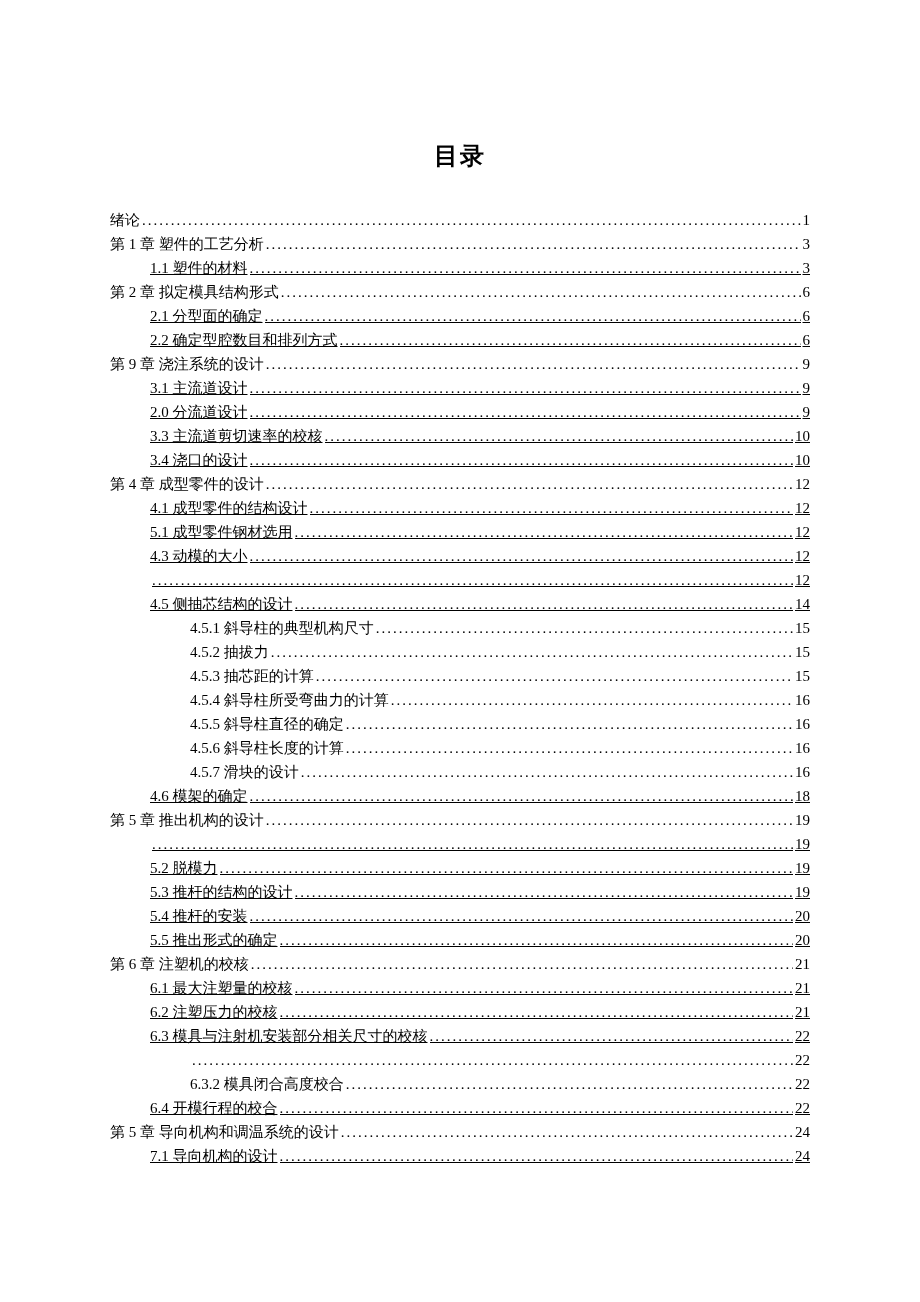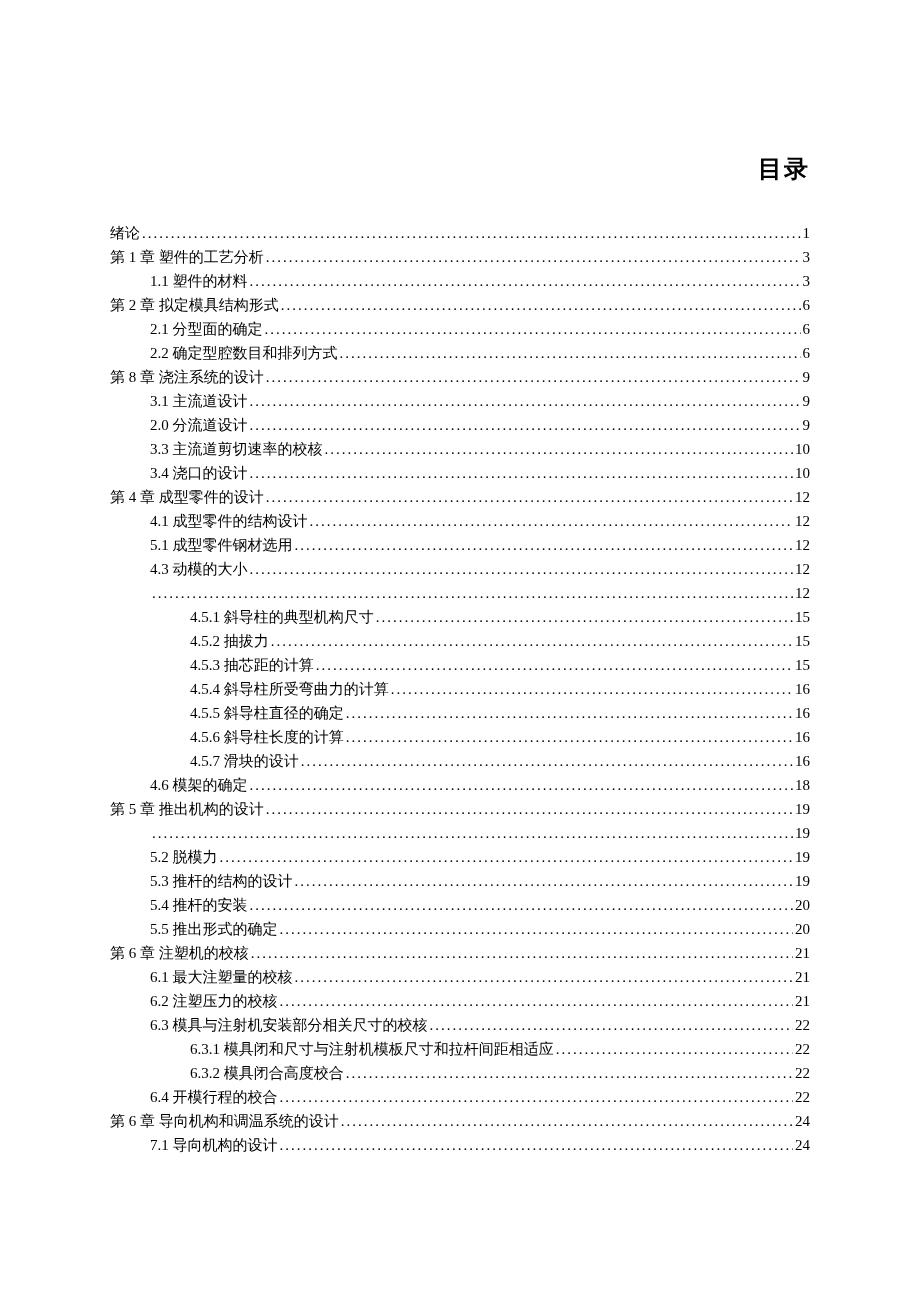--- a/index.html
+++ b/index.html
@@ -5,26 +5,25 @@
     * { margin: 0; padding: 0; box-sizing: border-box; }
     body {
       background: #fff;
       font-family: "SimSun", "Songti SC", serif;
       width: 920px;
       margin: 0 auto;
       padding: 140px 110px 80px 110px;
       color: #000;
     }
     .title {
-      text-align: right;
+      text-align: center;
       font-size: 24px;
       font-weight: bold;
       margin-bottom: 36px;
       letter-spacing: 2px;
-      margin-top: 13px;
     }
     .toc-item {
       display: flex;
       align-items: baseline;
       font-size: 15px;
       line-height: 1.6;
       white-space: nowrap;
       overflow: hidden;
     }
     .toc-label { flex: 0 0 auto; }
@@ -38,21 +37,21 @@
     .toc-leader::before {
       content: "......................................................................................................................................................................................................................";
       letter-spacing: 2px;
       display: block;
       overflow: hidden;
       white-space: nowrap;
       color: #000;
     }
     .toc-page { flex: 0 0 auto; }
     .lvl0 { padding-left: 0; }
-    .lvl1 { padding-left: 40px; }
+    .lvl1 { padding-left: 40px; text-decoration: underline; }
     .lvl2 { padding-left: 80px; }
     .toc { }
   </style>
 </head>
 <body>
 
 <div class="title">目录</div>
 
 <div class="toc" id="toc-container">
     <div class="toc-item lvl0">
@@ -79,21 +78,21 @@
       <span class="toc-label">2.1  分型面的确定</span>
       <span class="toc-leader"></span>
       <span class="toc-page">6</span>
     </div>
     <div class="toc-item lvl1">
       <span class="toc-label">2.2  确定型腔数目和排列方式</span>
       <span class="toc-leader"></span>
       <span class="toc-page">6</span>
     </div>
     <div class="toc-item lvl0">
-      <span class="toc-label">第 8 章  浇注系统的设计</span>
+      <span class="toc-label">第 9 章  浇注系统的设计</span>
       <span class="toc-leader"></span>
       <span class="toc-page">9</span>
     </div>
     <div class="toc-item lvl1">
       <span class="toc-label">3.1  主流道设计</span>
       <span class="toc-leader"></span>
       <span class="toc-page">9</span>
     </div>
     <div class="toc-item lvl1">
       <span class="toc-label">2.0  分流道设计</span>
@@ -127,20 +126,25 @@
     </div>
     <div class="toc-item lvl1">
       <span class="toc-label">4.3  动模的大小</span>
       <span class="toc-leader"></span>
       <span class="toc-page">12</span>
     </div>
     <div class="toc-item lvl1">
       <span class="toc-leader"></span>
       <span class="toc-page">12</span>
     </div>
+    <div class="toc-item lvl1">
+      <span class="toc-label">4.5  侧抽芯结构的设计</span>
+      <span class="toc-leader"></span>
+      <span class="toc-page">14</span>
+    </div>
     <div class="toc-item lvl2">
       <span class="toc-label">4.5.1  斜导柱的典型机构尺寸</span>
       <span class="toc-leader"></span>
       <span class="toc-page">15</span>
     </div>
     <div class="toc-item lvl2">
       <span class="toc-label">4.5.2  抽拔力</span>
       <span class="toc-leader"></span>
       <span class="toc-page">15</span>
     </div>
@@ -217,36 +221,35 @@
       <span class="toc-label">6.2  注塑压力的校核</span>
       <span class="toc-leader"></span>
       <span class="toc-page">21</span>
     </div>
     <div class="toc-item lvl1">
       <span class="toc-label">6.3 模具与注射机安装部分相关尺寸的校核</span>
       <span class="toc-leader"></span>
       <span class="toc-page">22</span>
     </div>
     <div class="toc-item lvl2">
-      <span class="toc-label">6.3.1  模具闭和尺寸与注射机模板尺寸和拉杆间距相适应</span>
       <span class="toc-leader"></span>
       <span class="toc-page">22</span>
     </div>
     <div class="toc-item lvl2">
       <span class="toc-label">6.3.2  模具闭合高度校合</span>
       <span class="toc-leader"></span>
       <span class="toc-page">22</span>
     </div>
     <div class="toc-item lvl1">
       <span class="toc-label">6.4  开模行程的校合</span>
       <span class="toc-leader"></span>
       <span class="toc-page">22</span>
     </div>
     <div class="toc-item lvl0">
-      <span class="toc-label">第 6 章  导向机构和调温系统的设计</span>
+      <span class="toc-label">第 5 章  导向机构和调温系统的设计</span>
       <span class="toc-leader"></span>
       <span class="toc-page">24</span>
     </div>
     <div class="toc-item lvl1">
       <span class="toc-label">7.1 导向机构的设计</span>
       <span class="toc-leader"></span>
       <span class="toc-page">24</span>
     </div>
   </div>
 

